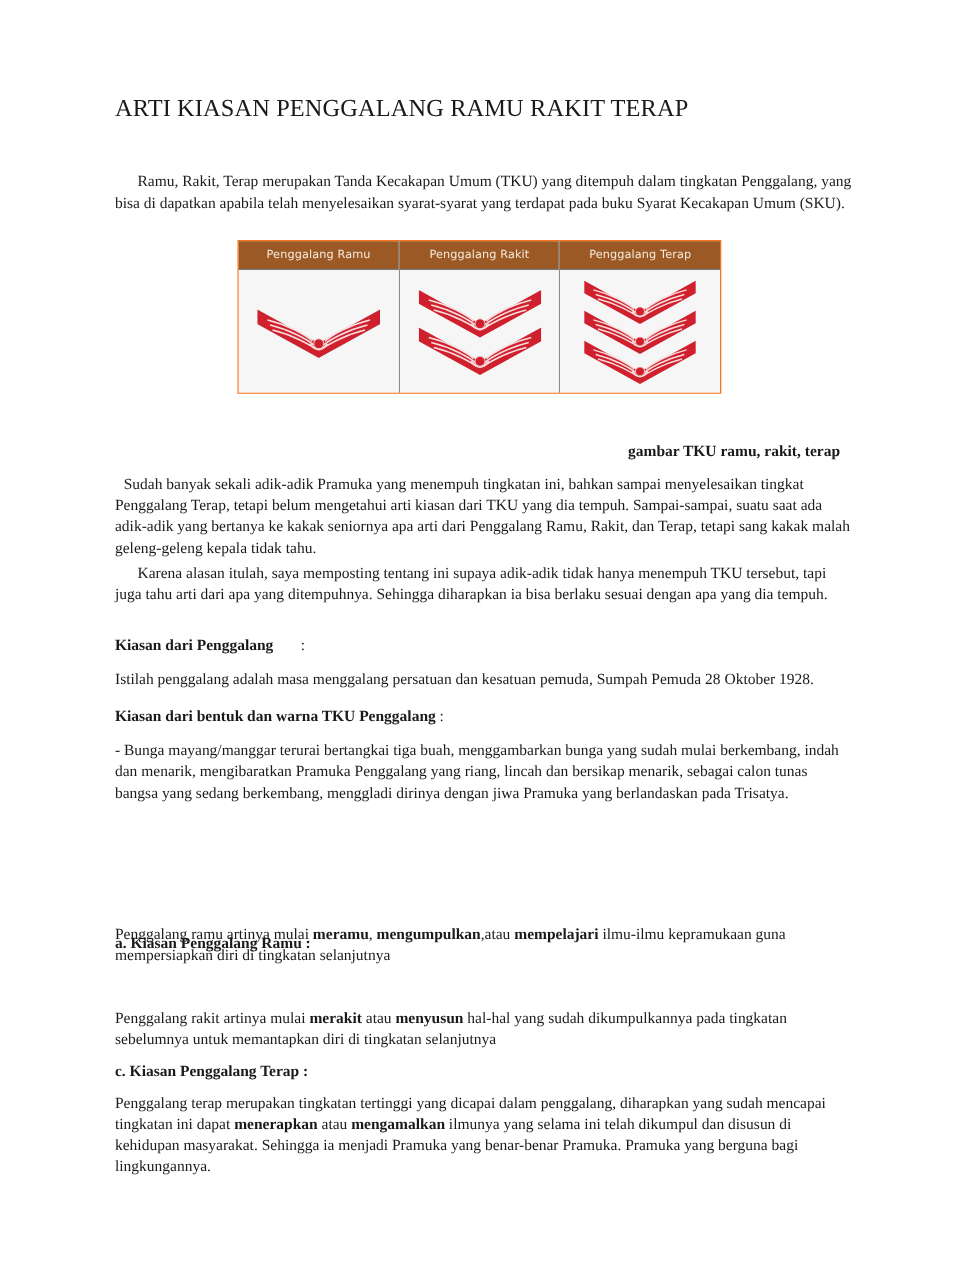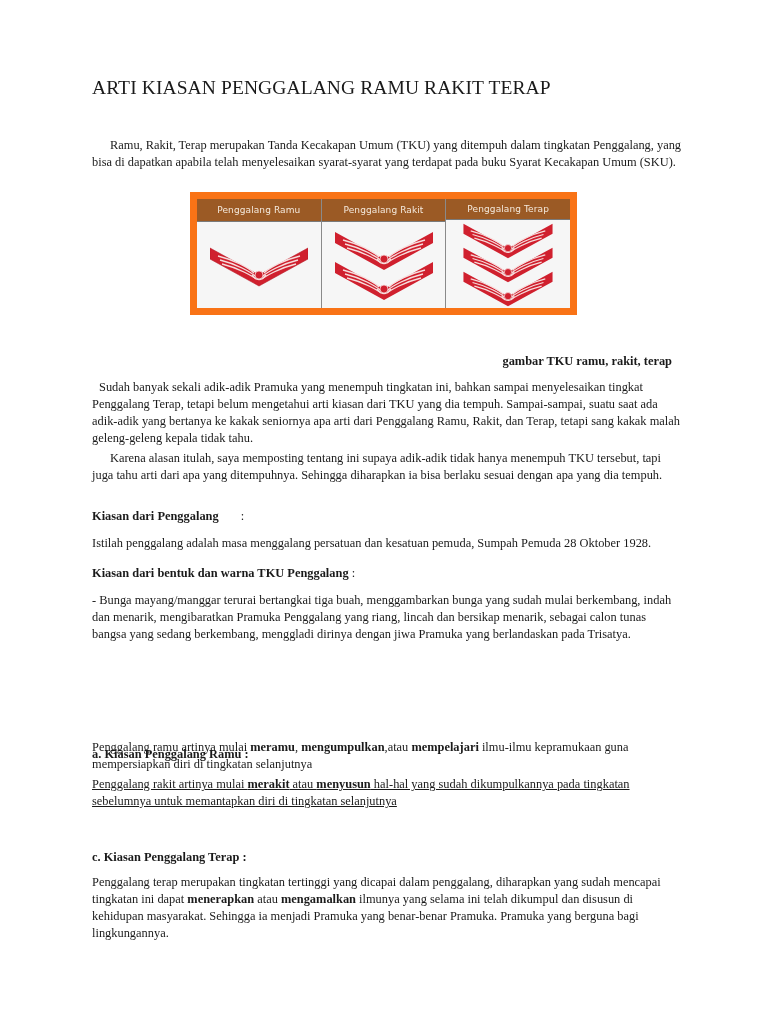--- a/index.html
+++ b/index.html
@@ -43,21 +43,21 @@
     .bold { font-weight: bold; }
     .center { text-align: right; }
 
     
     .tku-table {
       position: absolute;
       left: 190px;
       top: 192px;
       width: 387px;
       height: 123px;
-      border: 7px solid #f97316;
+      border: 1px solid #f97316;
       box-sizing: border-box;
       display: flex;
       background: #f7f7f7;
     }
     .tku-col {
       flex: 1;
       display: flex;
       flex-direction: column;
       border-right: 1px solid #8a8a8a;
     }
@@ -171,18 +171,18 @@
     <span class="bold">Kiasan dari bentuk dan warna TKU Penggalang</span><span> :</span>
   </p>
 
   <p class="para" style="top:592px;">- Bunga mayang/manggar terurai bertangkai tiga buah, menggambarkan bunga yang sudah mulai berkembang, indah dan menarik, mengibaratkan Pramuka Penggalang yang riang, lincah dan bersikap menarik, sebagai calon tunas bangsa yang sedang berkembang, menggladi dirinya dengan jiwa Pramuka yang berlandaskan pada Trisatya.</p>
 
 
 
   <p class="para bold" style="top:746px;">a. Kiasan Penggalang Ramu  :</p>
   <p class="para" style="top:739px;"><span>Penggalang ramu artinya mulai </span><b>meramu</b><span>, </span><b>mengumpulkan</b><span>,atau </span><b>mempelajari</b><span> ilmu-ilmu kepramukaan guna mempersiapkan diri di tingkatan selanjutnya</span></p>
 
-  <p class="para" style="top:776px;text-decoration:underline;"><span>Penggalang rakit artinya mulai </span><b>merakit</b><span> atau </span><b>menyusun</b><span> hal-hal yang sudah dikumpulkannya pada tingkatan sebelumnya untuk memantapkan diri di tingkatan selanjutnya</span></p>
+  <p class="para" style="top:806px;"><span>Penggalang rakit artinya mulai </span><b>merakit</b><span> atau </span><b>menyusun</b><span> hal-hal yang sudah dikumpulkannya pada tingkatan sebelumnya untuk memantapkan diri di tingkatan selanjutnya</span></p>
 
   <p class="para bold" style="top:849px;">c. Kiasan Penggalang Terap :</p>
   <p class="para" style="top:874px;"><span>Penggalang terap merupakan tingkatan tertinggi yang dicapai dalam penggalang, diharapkan yang sudah mencapai tingkatan ini dapat </span><b>menerapkan</b><span> atau </span><b>mengamalkan</b><span> ilmunya yang selama ini telah dikumpul dan disusun di kehidupan masyarakat. Sehingga ia menjadi Pramuka yang benar-benar Pramuka. Pramuka yang berguna bagi lingkungannya.</span></p>
 
 </div>
 
 </body></html>

